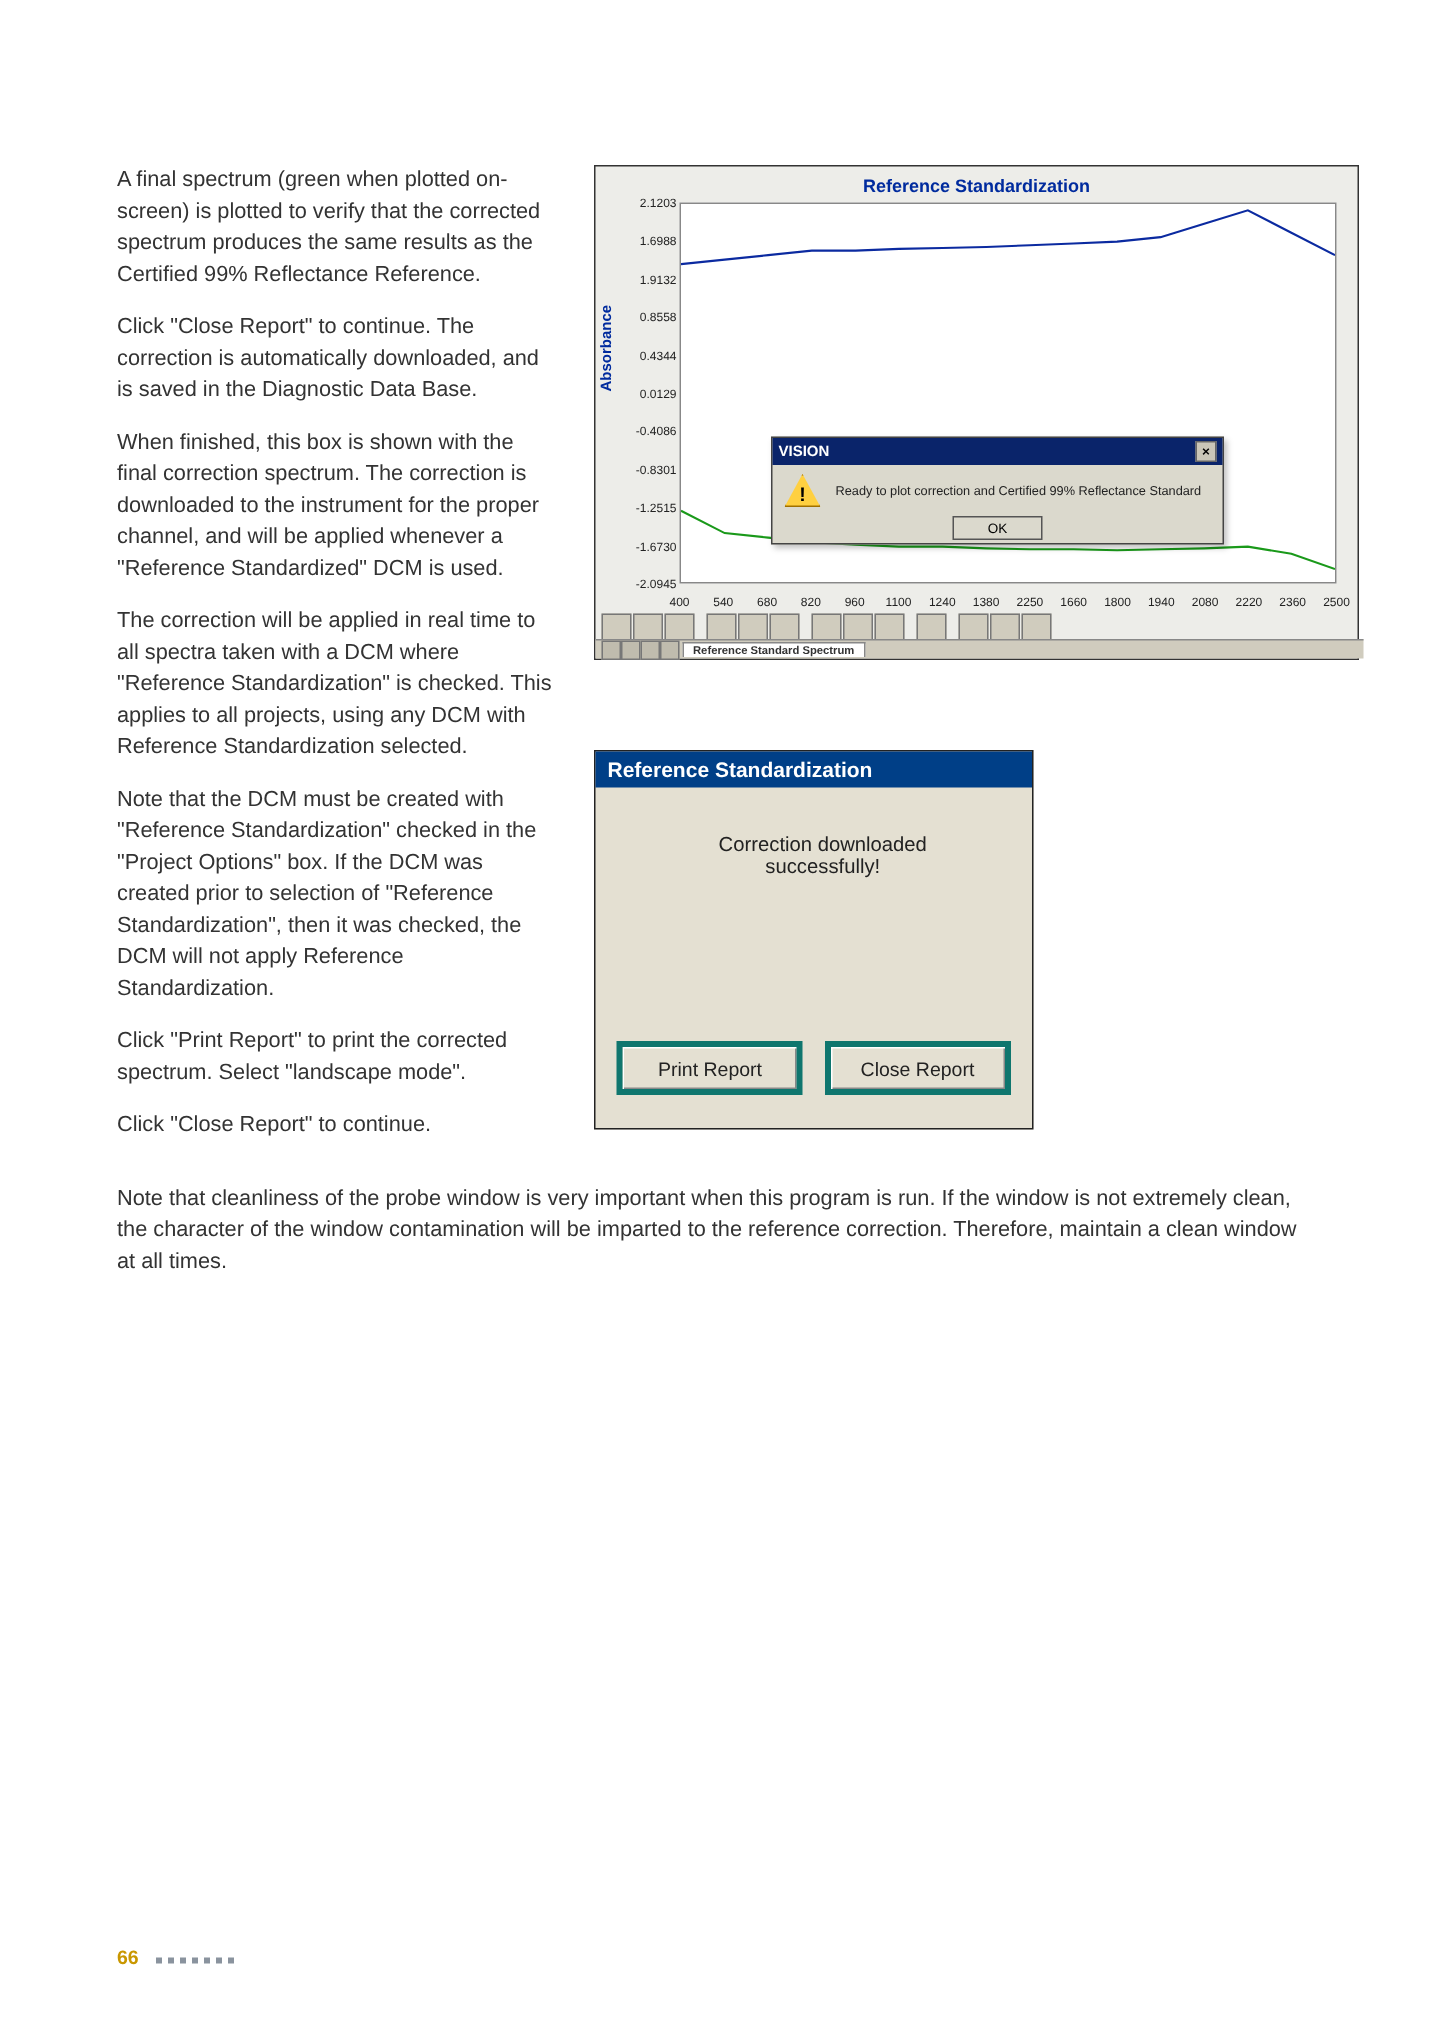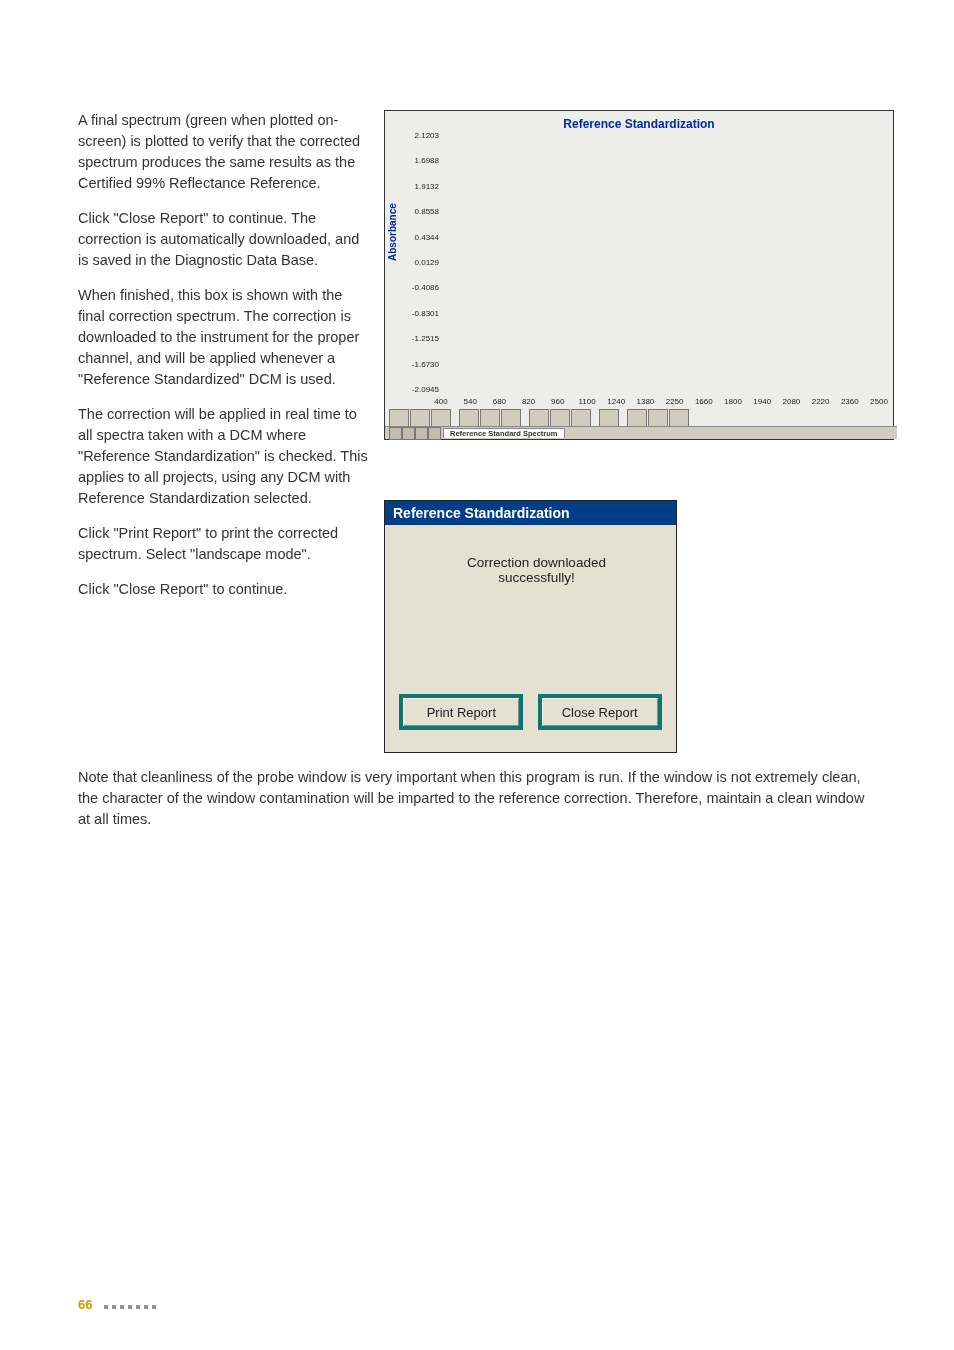--- a/index.html
+++ b/index.html
@@ -9,21 +9,21 @@
     color:#333;
     width:954px;
     height:1350px;
     position:relative;
   }
   .page{
     padding:110px 78px 50px 78px;
   }
   .two-col{
     display:flex;
-    gap:16px;
+    gap:28px;
   }
   .left{
     width:290px;
     flex-shrink:0;
     font-size:14.5px;
     line-height:1.45;
   }
   .left p{margin:0 0 14px 0;}
   .right{
     flex:1;
@@ -189,20 +189,21 @@
 </head>
 <body>
 
 <div class="page">
   <div class="two-col">
     <div class="left">
       <p>A final spectrum (green when plotted on-screen) is plotted to verify that the corrected spectrum produces the same results as the Certified 99% Reflectance Reference.</p>
       <p>Click "Close Report" to continue. The correction is automatically downloaded, and is saved in the Diagnostic Data Base.</p>
       <p>When finished, this box is shown with the final correction spectrum. The correction is downloaded to the instrument for the proper channel, and will be applied whenever a "Reference Standardized" DCM is used.</p>
       <p>The correction will be applied in real time to all spectra taken with a DCM where "Reference Standardization" is checked. This applies to all projects, using any DCM with Reference Standardization selected.</p>
+      <p>Note that the DCM must be created with "Reference Standardization" checked in the "Project Options" box. If the DCM was created prior to selection of "Reference Standardization", then it was checked, the DCM will not apply Reference Standardization.</p>
       <p>Click "Print Report" to print the corrected spectrum. Select "landscape mode".</p>
       <p>Click "Close Report" to continue.</p>
     </div>
 
     <div class="right">
 
       <div class="screenshot1">
         <div class="plot-title">Reference Standardization</div>
         <div class="ylabel">Absorbance</div>
 
@@ -213,20 +214,38 @@
             <div class="ytick" style="top: 76.2px;">0.8558</div>
             <div class="ytick" style="top: 101.6px;">0.4344</div>
             <div class="ytick" style="top: 127px;">0.0129</div>
             <div class="ytick" style="top: 152.4px;">-0.4086</div>
             <div class="ytick" style="top: 177.8px;">-0.8301</div>
             <div class="ytick" style="top: 203.2px;">-1.2515</div>
             <div class="ytick" style="top: 228.6px;">-1.6730</div>
             <div class="ytick" style="top: 254px;">-2.0945</div>
           </div>
 
+        <div class="plot-area">
+          <svg class="curve" viewBox="0 0 436 252" preserveAspectRatio="none">
+            <path id="blue-path" fill="none" stroke="#0b2aa0" stroke-width="1.4" d="M0.0 40.1 L29.1 37.1 L58.1 34.1 L87.2 31.1 L116.3 31.1 L145.3 29.9 L174.4 29.3 L203.5 28.7 L232.5 27.5 L261.6 26.3 L290.7 25.1 L319.7 22.1 L348.8 13.2 L377.9 4.2 L406.9 19.2 L436.0 34.1 "></path>
+            <path id="green-path" fill="none" stroke="#1a991a" stroke-width="1.4" d="M0.0 204.5 L29.1 219.4 L58.1 222.4 L87.2 225.4 L116.3 227.2 L145.3 228.4 L174.4 228.4 L203.5 229.6 L232.5 230.2 L261.6 230.2 L290.7 230.8 L319.7 230.2 L348.8 229.6 L377.9 228.4 L406.9 233.2 L436.0 243.4 "></path>
+          </svg>
+
+          <div class="vision-dlg">
+            <div class="vision-title">
+              <span>VISION</span>
+              <span class="vision-close">×</span>
+            </div>
+            <div class="vision-body">
+              <div class="warn-icon">!</div>
+              <div class="vision-msg">Ready to plot correction and Certified 99% Reflectance Standard</div>
+            </div>
+            <button class="vision-ok">OK</button>
+          </div>
+        </div>
 
         <div class="xticks" id="xticks">
             <div class="xtick" style="left: 0px;">400</div>
             <div class="xtick" style="left: 29.2px;">540</div>
             <div class="xtick" style="left: 58.4px;">680</div>
             <div class="xtick" style="left: 87.6px;">820</div>
             <div class="xtick" style="left: 116.8px;">960</div>
             <div class="xtick" style="left: 146px;">1100</div>
             <div class="xtick" style="left: 175.2px;">1240</div>
             <div class="xtick" style="left: 204.4px;">1380</div>

